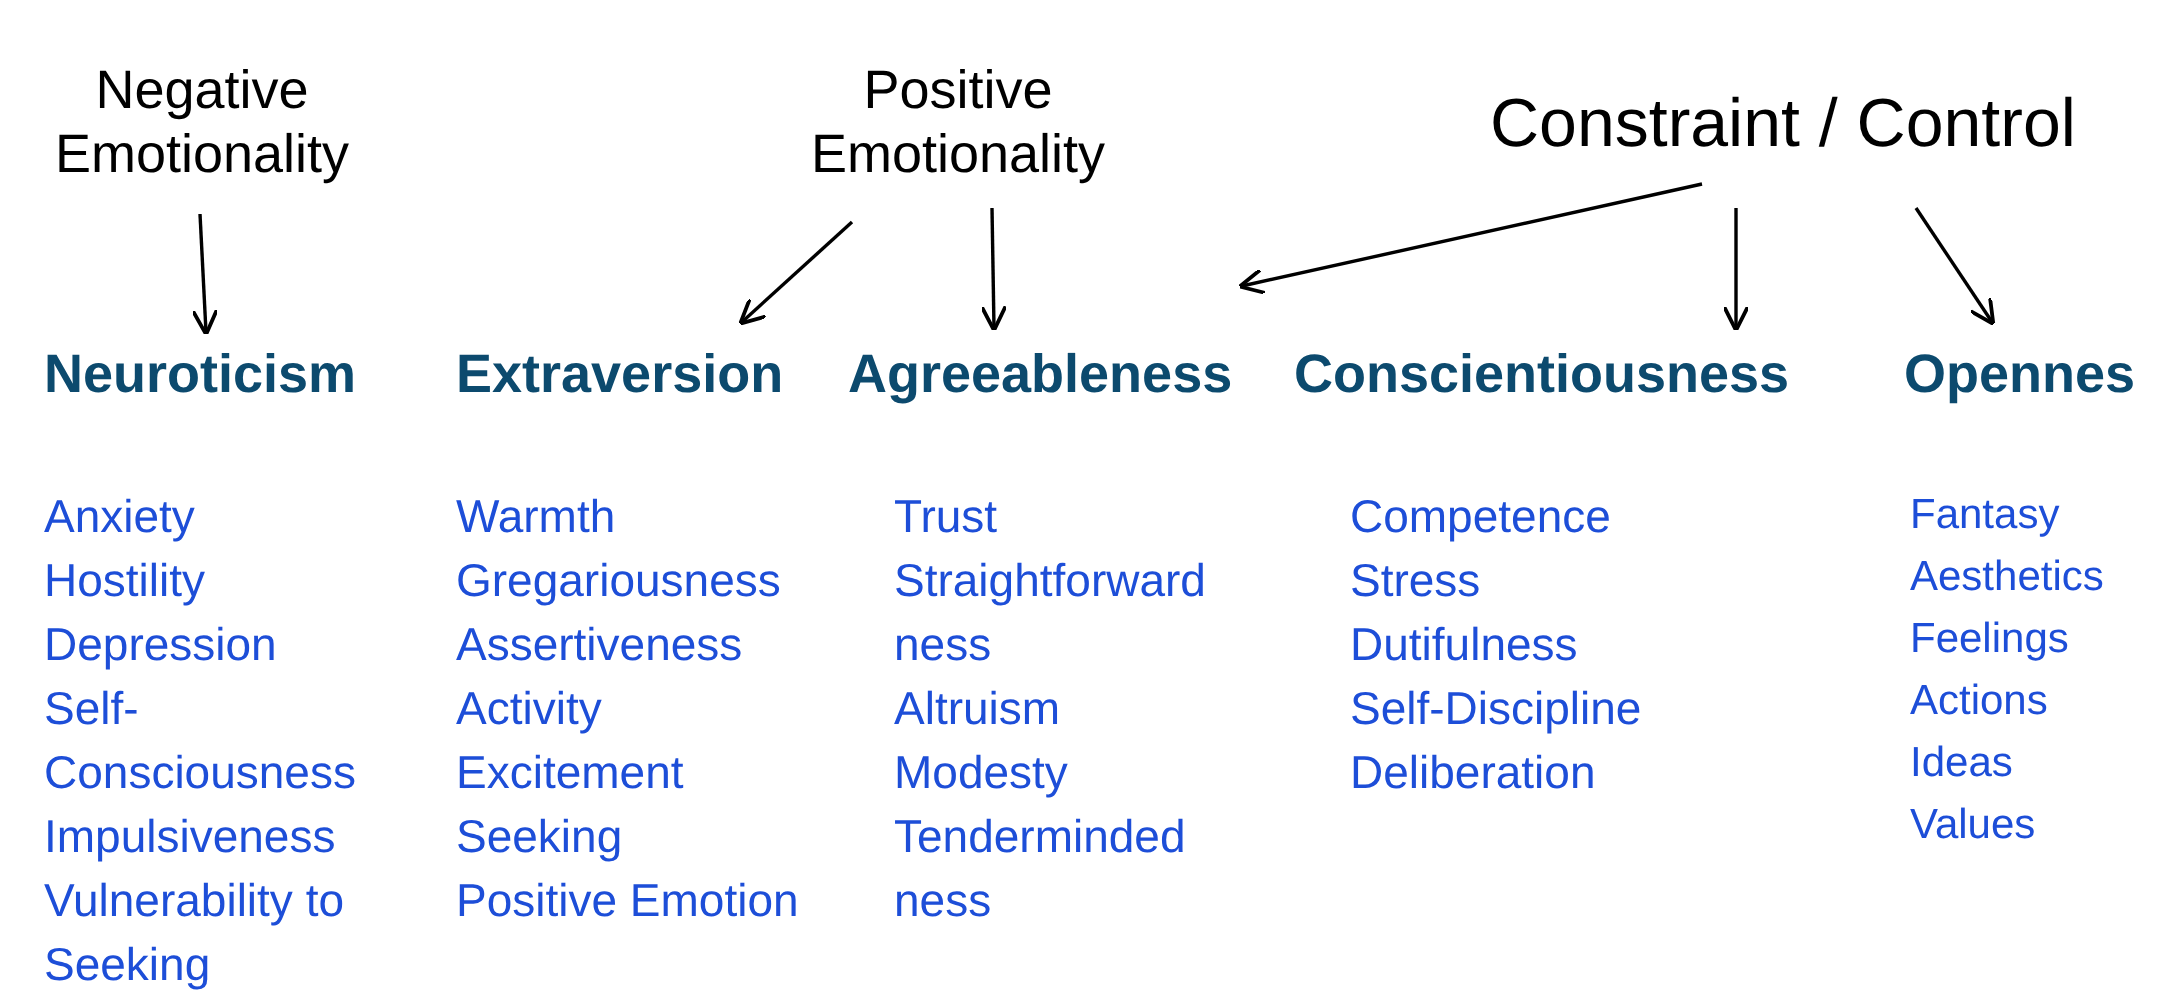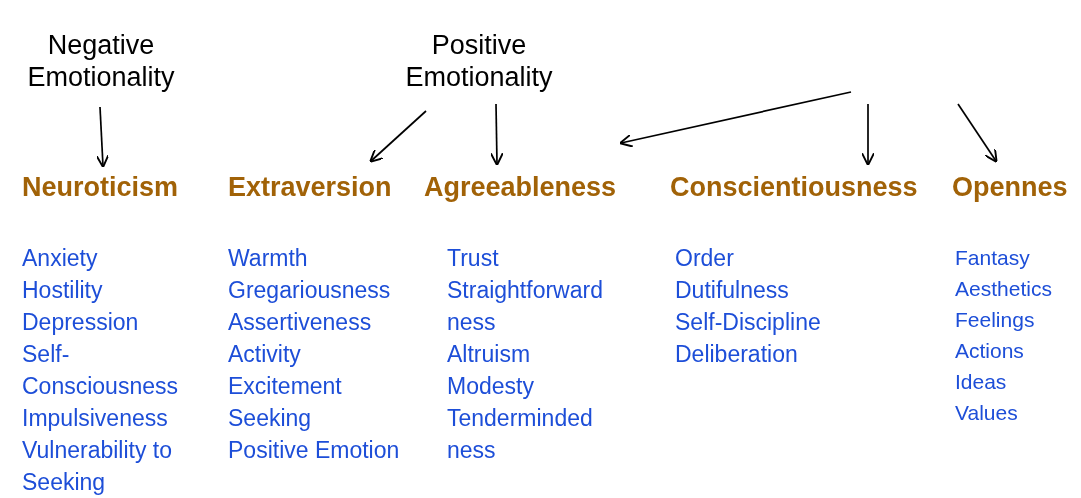--- a/index.html
+++ b/index.html
@@ -43,28 +43,28 @@
     width: 336px;
     font-size: 34px;
     text-align: left;
     white-space: nowrap;
   }
   .domain-header {
     position: absolute;
     font-family: "Liberation Sans", sans-serif;
     font-weight: 700;
     font-size: 27px;
-    color: #a16207;
+    color: #0c4a6e;
     white-space: nowrap;
     top: 172px;
   }
   .dh-0 { left: 22px; }
   .dh-1 { left: 228px; }
   .dh-2 { left: 424px; }
-  .dh-3 { left: 670px; }
+  .dh-3 { left: 647px; }
   .dh-4 { left: 952px; }
 
   .facet-col {
     position: absolute;
     top: 242px;
     font-family: "Liberation Sans", sans-serif;
     font-size: 23px;
     line-height: 32px;
     color: #1d4ed8;
   }
@@ -92,20 +92,21 @@
 <body>
 
 <div id="canvas">
 
   <div class="superfactor sf-negative">Negative
 Emotionality</div>
 
   <div class="superfactor sf-positive">Positive
 Emotionality</div>
 
+  <div class="superfactor sf-constraint">Constraint / Control</div>
 
   <svg class="arrows" viewBox="0 0 1081 498">
     <defs>
       <marker id="ah" viewBox="0 0 10 10" refX="9" refY="5" markerWidth="7" markerHeight="7" orient="auto-start-reverse" markerUnits="strokeWidth">
         <path d="M 0 0 L 10 5 L 0 10" fill="none" stroke="#000000" stroke-width="1.6"></path>
       </marker>
     </defs>
 
     <line x1="100" y1="107" x2="103" y2="166" stroke="#000000" stroke-width="1.7" marker-end="url(#ah)"></line>
 
@@ -151,21 +152,22 @@
     <span class="facet-item">Trust</span>
     <span class="facet-item">Straightforward
 ness</span>
     <span class="facet-item">Altruism</span>
     <span class="facet-item">Modesty</span>
     <span class="facet-item">Tenderminded
 ness</span>
   </div>
 
   <div class="facet-col fc-3">
-    <span class="facet-item">Order</span>
+    <span class="facet-item">Competence</span>
+    <span class="facet-item">Stress</span>
     <span class="facet-item">Dutifulness</span>
     <span class="facet-item">Self-Discipline</span>
     <span class="facet-item">Deliberation</span>
   </div>
 
   <div class="facet-col fc-4">
     <span class="facet-item">Fantasy</span>
     <span class="facet-item">Aesthetics</span>
     <span class="facet-item">Feelings</span>
     <span class="facet-item">Actions</span>

